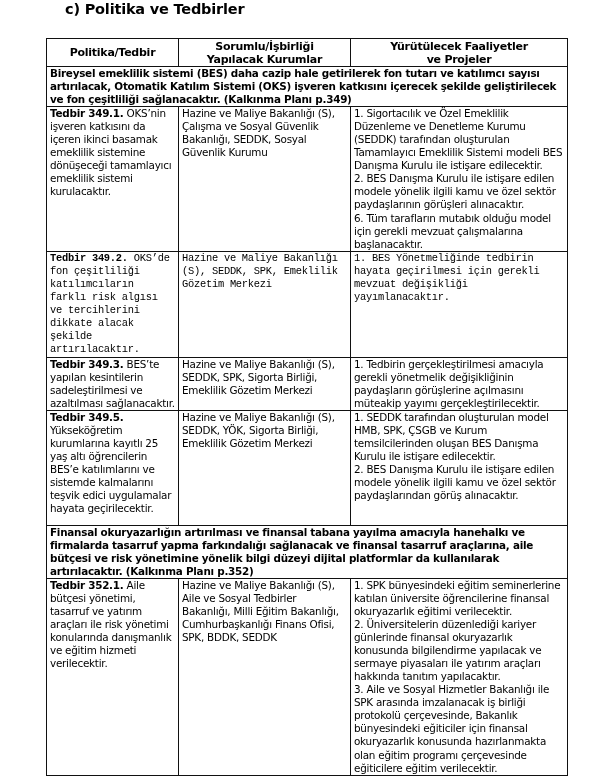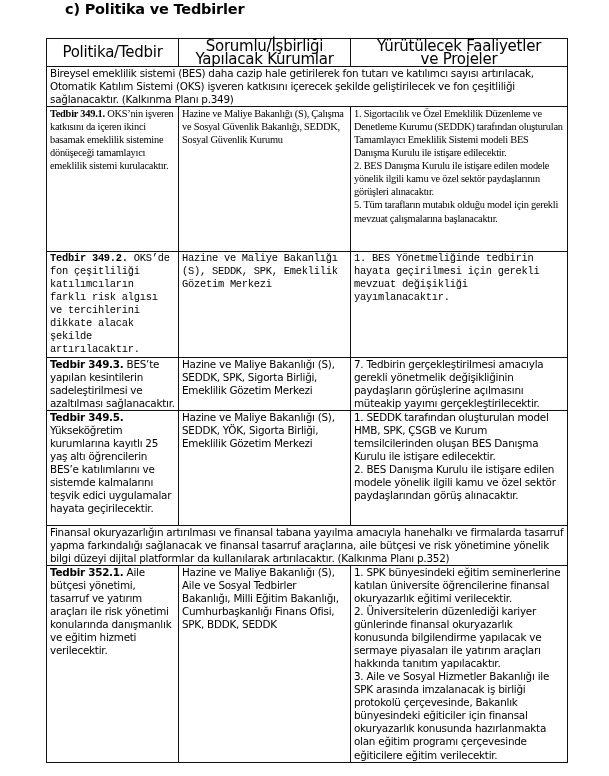--- a/index.html
+++ b/index.html
@@ -1,27 +1,27 @@
 <!DOCTYPE html>
 <html><head>
 <meta charset="utf-8">
 <style>
   html, body { margin:0; padding:0; background:#ffffff; }
   body { width:609px; height:776px; position:relative; overflow:hidden;
          font-family: "DejaVu Sans", sans-serif; color:#000; }
   .heading { position:absolute; left:65px; top:1px; font-size:14.5px; font-weight:bold; letter-spacing:-0.2px; }
   table.pt { position:absolute; left:46px; top:38px; width:521px; border-collapse:collapse; table-layout:fixed; }
   table.pt td, table.pt th { border:1.5px solid #111; vertical-align:top; padding:0 3px; font-size:10.4px; line-height:13.05px; letter-spacing:-0.25px; }
-  table.pt th { font-weight:normal; text-align:center; vertical-align:middle; font-size:15px; line-height:13px; }
+  table.pt th { font-weight:bold; text-align:center; vertical-align:middle; font-size:11px; line-height:13px; }
   col.c1 { width:132px; } col.c2 { width:172px; } col.c3 { width:217px; }
   tr.hdr th { height:27px; }
-  td.policy { font-weight:normal; font-size:11.6px; line-height:14.2px; padding:1px 3px 0 3px; letter-spacing:-0.15px; }
+  td.policy { font-weight:bold; font-size:11.6px; line-height:14.2px; padding:1px 3px 0 3px; letter-spacing:-0.15px; }
   .tb { font-weight:bold; }
   .item { display:block; }
-  tr.r1 td { height:144px;font-family:Liberation Serif, serif; }
+  tr.r1 td { height:144px; }
   tr.r2 td { height:80px;font-family:Liberation Mono, monospace; }
   tr.r3 td { height:46px; }
   tr.r4 td { height:114px;margin-top:19px; }
   tr.r5 td { height:195px; }
 </style>
 </head>
 <body>
 
 <div class="heading">c) Politika ve Tedbirler</div>
 
@@ -47,37 +47,37 @@
   <tr>
     <td class="policy" colspan="3">Bireysel emeklilik sistemi (BES) daha cazip hale getirilerek fon tutarı ve katılımcı sayısı artırılacak, Otomatik Katılım Sistemi (OKS) işveren katkısını içerecek şekilde geliştirilecek ve fon çeşitliliği sağlanacaktır. (Kalkınma Planı p.349)</td>
   </tr>
 
   <tr class="r1">
     <td><span class="tb">Tedbir 349.1.</span><span> OKS’nin işveren katkısını da içeren ikinci basamak emeklilik sistemine dönüşeceği tamamlayıcı emeklilik sistemi kurulacaktır.</span></td>
     <td>Hazine ve Maliye Bakanlığı (S), Çalışma ve Sosyal Güvenlik Bakanlığı, SEDDK, Sosyal Güvenlik Kurumu</td>
     <td>
       <span class="item">1. Sigortacılık ve Özel Emeklilik Düzenleme ve Denetleme Kurumu (SEDDK) tarafından oluşturulan Tamamlayıcı Emeklilik Sistemi modeli BES Danışma Kurulu ile istişare edilecektir.</span>
       <span class="item">2. BES Danışma Kurulu ile istişare edilen modele yönelik ilgili kamu ve özel sektör paydaşlarının görüşleri alınacaktır.</span>
-      <span class="item">5. Tüm tarafların mutabık olduğu model için gerekli mevzuat çalışmalarına başlanacaktır.</span>
+      <span class="item">6. Tüm tarafların mutabık olduğu model için gerekli mevzuat çalışmalarına başlanacaktır.</span>
     </td>
   </tr>
 
   <tr class="r2">
     <td><span class="tb">Tedbir 349.2.</span><span> OKS’de fon çeşitliliği katılımcıların farklı risk algısı ve tercihlerini dikkate alacak şekilde artırılacaktır.</span></td>
     <td>Hazine ve Maliye Bakanlığı (S), SEDDK, SPK, Emeklilik Gözetim Merkezi</td>
     <td>
       <span class="item">1. BES Yönetmeliğinde tedbirin hayata geçirilmesi için gerekli mevzuat değişikliği yayımlanacaktır.</span>
     </td>
   </tr>
 
   <tr class="r3">
     <td><span class="tb">Tedbir 349.3.</span><span> BES’te yapılan kesintilerin sadeleştirilmesi ve azaltılması sağlanacaktır.</span></td>
     <td>Hazine ve Maliye Bakanlığı (S), SEDDK, SPK, Sigorta Birliği, Emeklilik Gözetim Merkezi</td>
     <td>
-      <span class="item">7. Tedbirin gerçekleştirilmesi amacıyla gerekli yönetmelik değişikliğinin paydaşların görüşlerine açılmasını müteakip yayımı gerçekleştirilecektir.</span>
+      <span class="item">1. Tedbirin gerçekleştirilmesi amacıyla gerekli yönetmelik değişikliğinin paydaşların görüşlerine açılmasını müteakip yayımı gerçekleştirilecektir.</span>
     </td>
   </tr>
 
   <tr class="r4">
     <td><span class="tb">Tedbir 349.5.</span><span> Yükseköğretim kurumlarına kayıtlı 25 yaş altı öğrencilerin BES’e katılımlarını ve sistemde kalmalarını teşvik edici uygulamalar hayata geçirilecektir.</span></td>
     <td>Hazine ve Maliye Bakanlığı (S), SEDDK, YÖK, Sigorta Birliği, Emeklilik Gözetim Merkezi</td>
     <td>
       <span class="item">1. SEDDK tarafından oluşturulan model HMB, SPK, ÇSGB ve Kurum temsilcilerinden oluşan BES Danışma Kurulu ile istişare edilecektir.</span>
       <span class="item">2. BES Danışma Kurulu ile istişare edilen modele yönelik ilgili kamu ve özel sektör paydaşlarından görüş alınacaktır.</span>
     </td>

